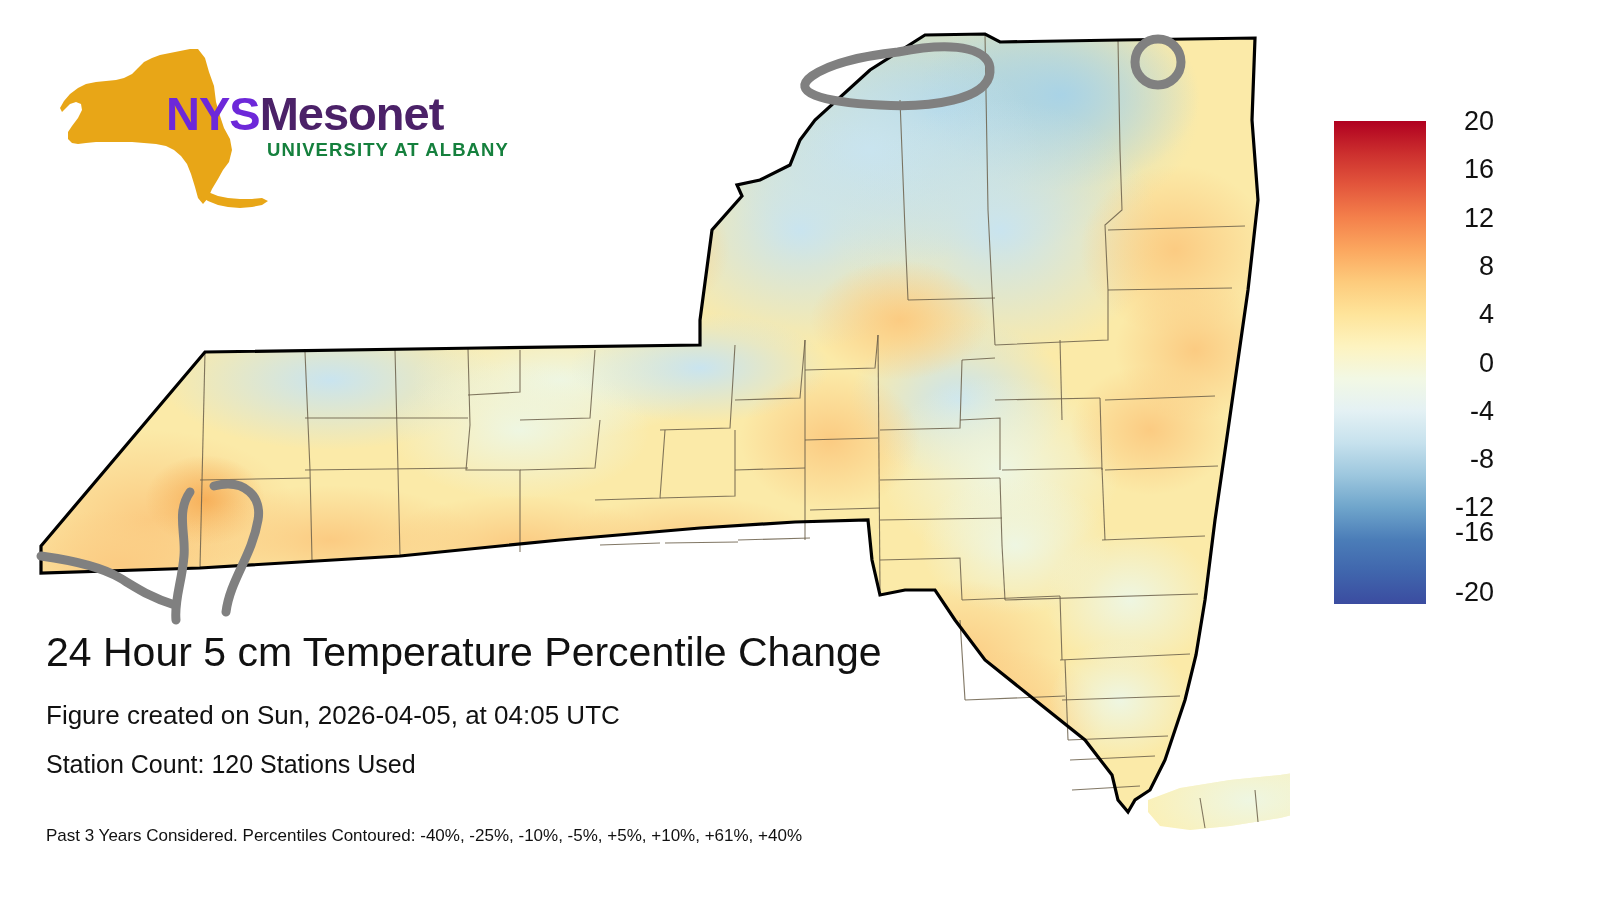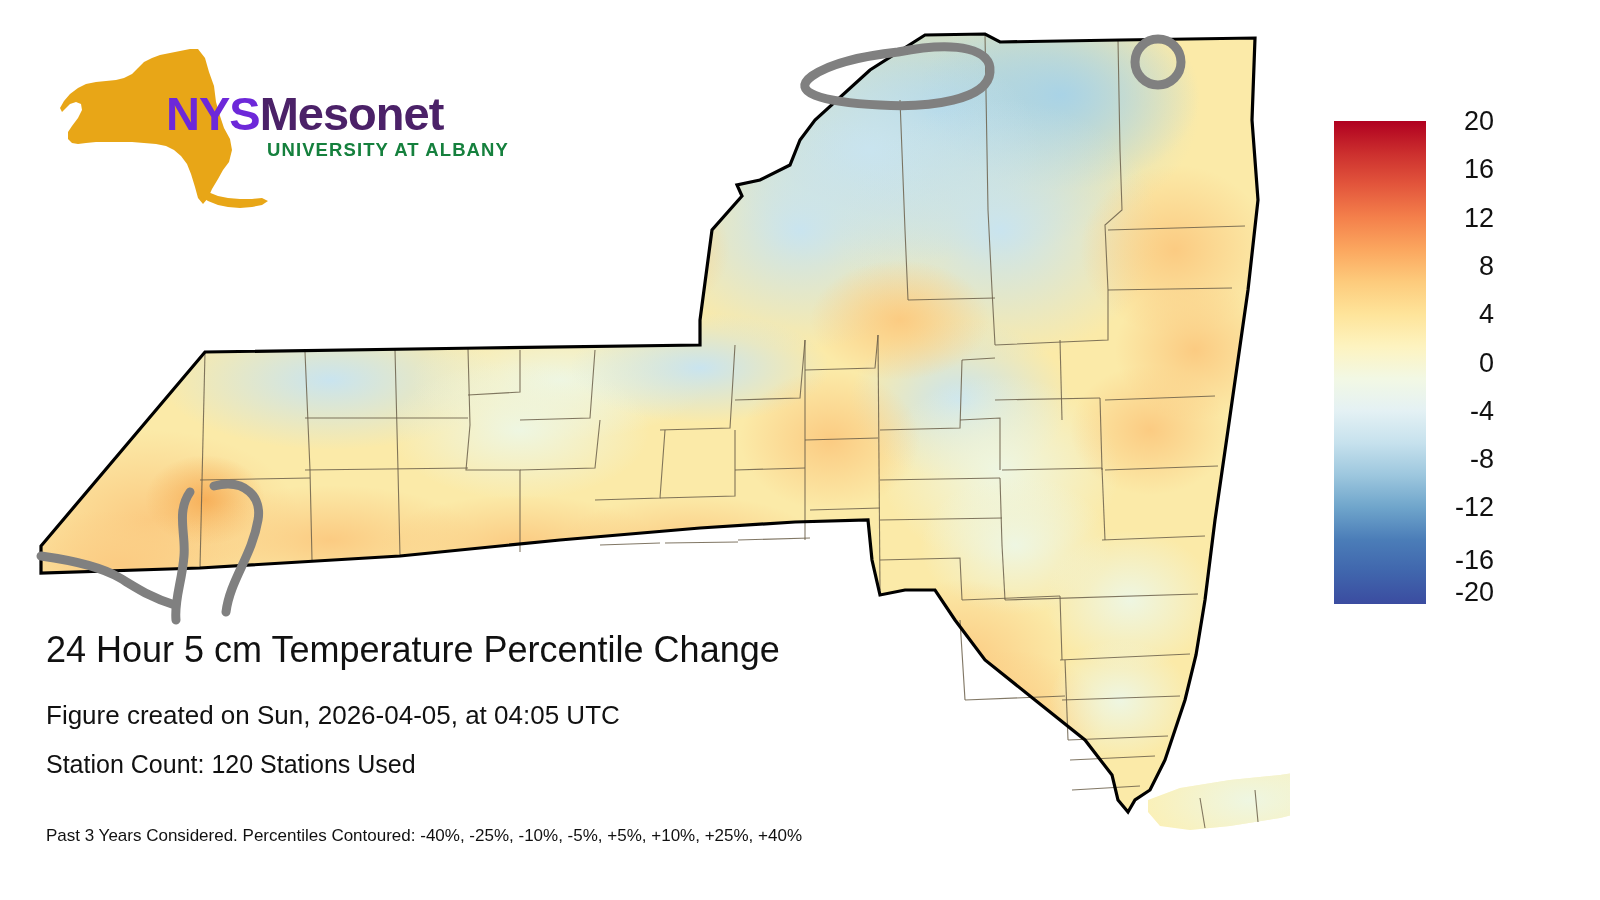--- a/index.html
+++ b/index.html
@@ -26,21 +26,21 @@
 
   
   .cbar-wrap{position:absolute;left:1334px;top:121px;width:92px;height:483px;}
   .cbar{width:92px;height:483px;}
   .cbar-ticks{position:absolute;left:1434px;top:121px;width:60px;height:483px;}
   .cbar-tick{position:absolute;right:0;transform:translateY(-50%);
              font-size:27px;color:#111111;white-space:nowrap;}
 
   
   .txt{position:absolute;left:46px;color:#111111;white-space:nowrap;}
-  .t-title{top:629px;font-size:36px;}
+  .t-title{top:629px;font-size:41px;}
   .t-created{top:700px;font-size:26px;}
   .t-count{top:750px;font-size:25px;}
   .t-foot{top:826px;font-size:17px;}
 </style>
 </head>
 <body>
 
 <div id="root">
 
   <div class="map-wrap">
@@ -281,22 +281,22 @@
   <div class="cbar-ticks">
     <div class="cbar-tick" style="top:0px">20</div>
     <div class="cbar-tick" style="top:48.3px">16</div>
     <div class="cbar-tick" style="top:96.6px">12</div>
     <div class="cbar-tick" style="top:144.9px">8</div>
     <div class="cbar-tick" style="top:193.2px">4</div>
     <div class="cbar-tick" style="top:241.5px">0</div>
     <div class="cbar-tick" style="top:289.8px">-4</div>
     <div class="cbar-tick" style="top:338.1px">-8</div>
     <div class="cbar-tick" style="top:386.4px">-12</div>
-    <div class="cbar-tick" style="top:439px">-16</div>
+    <div class="cbar-tick" style="top:411px">-16</div>
     <div class="cbar-tick" style="top:471px">-20</div>
   </div>
 
   <div class="txt t-title">24 Hour 5 cm Temperature Percentile Change</div>
   <div class="txt t-created">Figure created on Sun, 2026-04-05, at 04:05 UTC</div>
   <div class="txt t-count">Station Count: 120 Stations Used</div>
-  <div class="txt t-foot">Past 3 Years Considered. Percentiles Contoured: -40%, -25%, -10%, -5%, +5%, +10%, +25%, +40%</div>
+  <div class="txt t-foot">Past 3 Years Considered. Percentiles Contoured: -40%, -25%, -10%, -5%, +5%, +10%, +61%, +40%</div>
 
 </div>
 
 </body></html>

